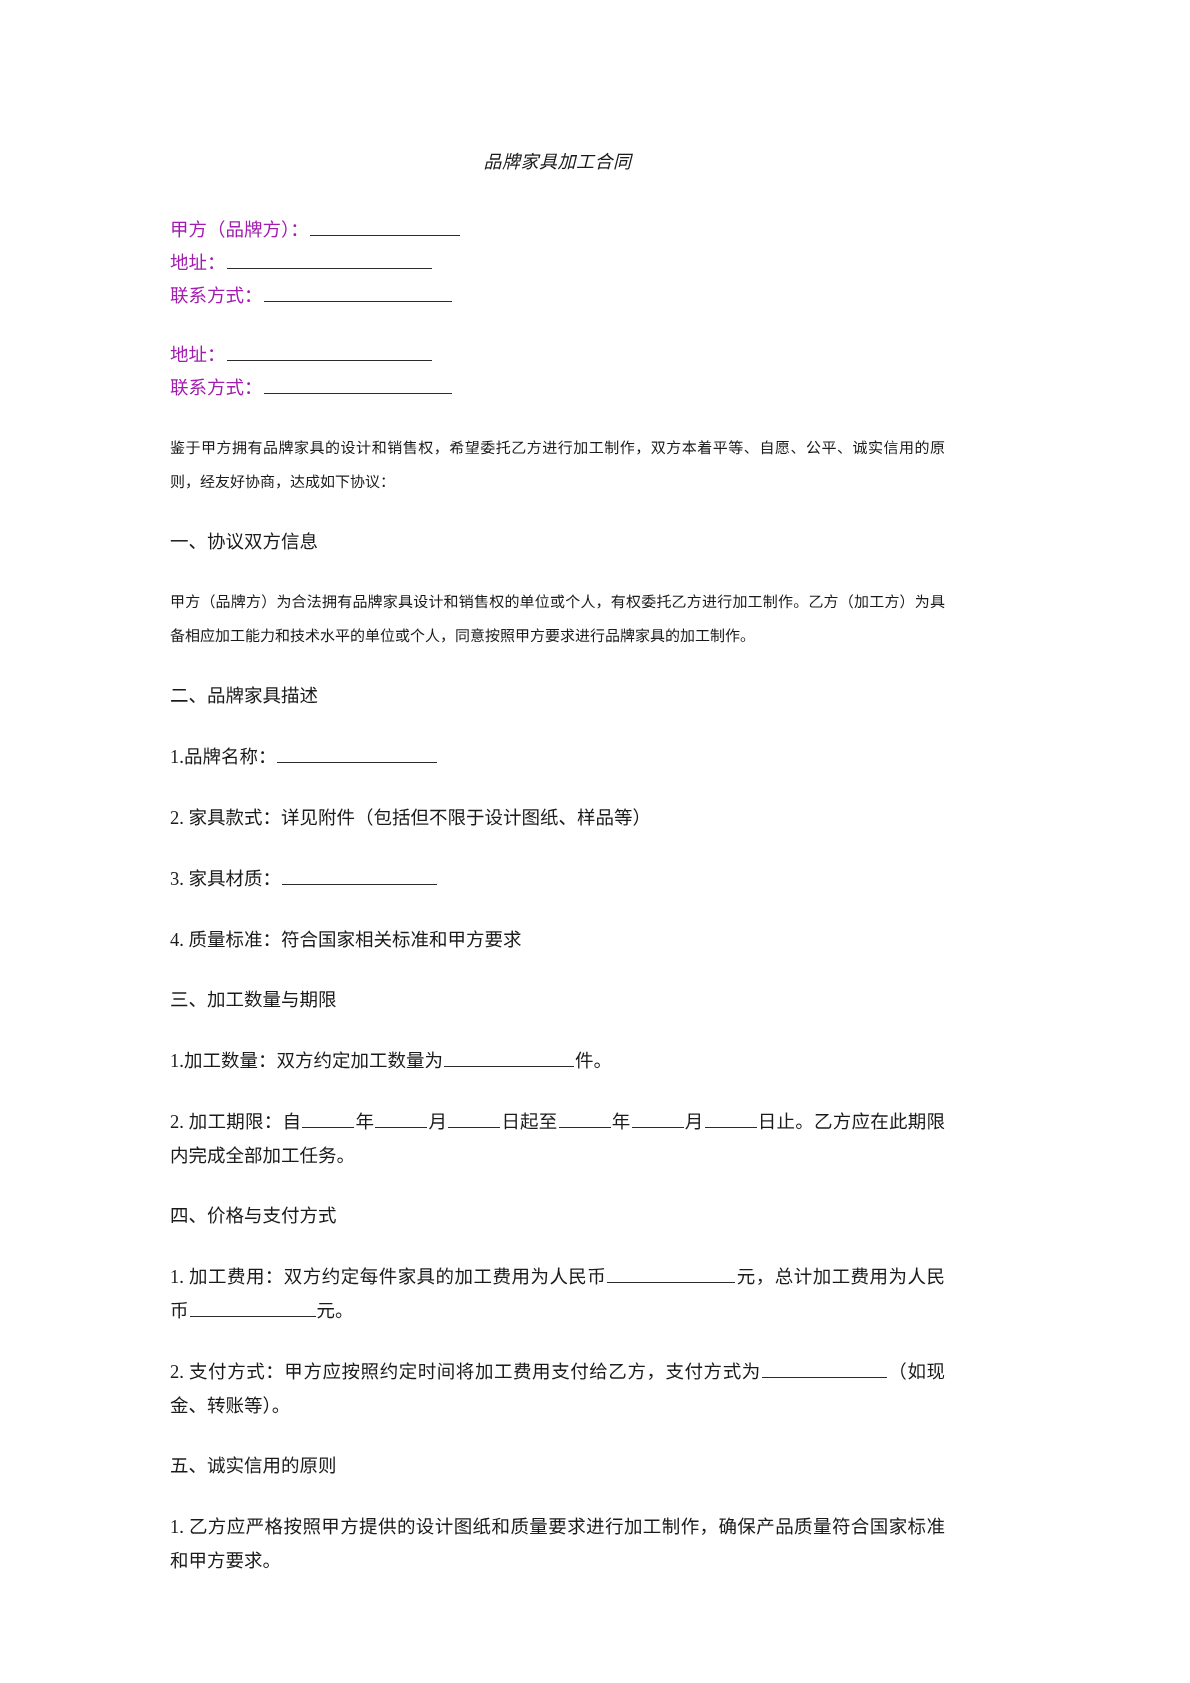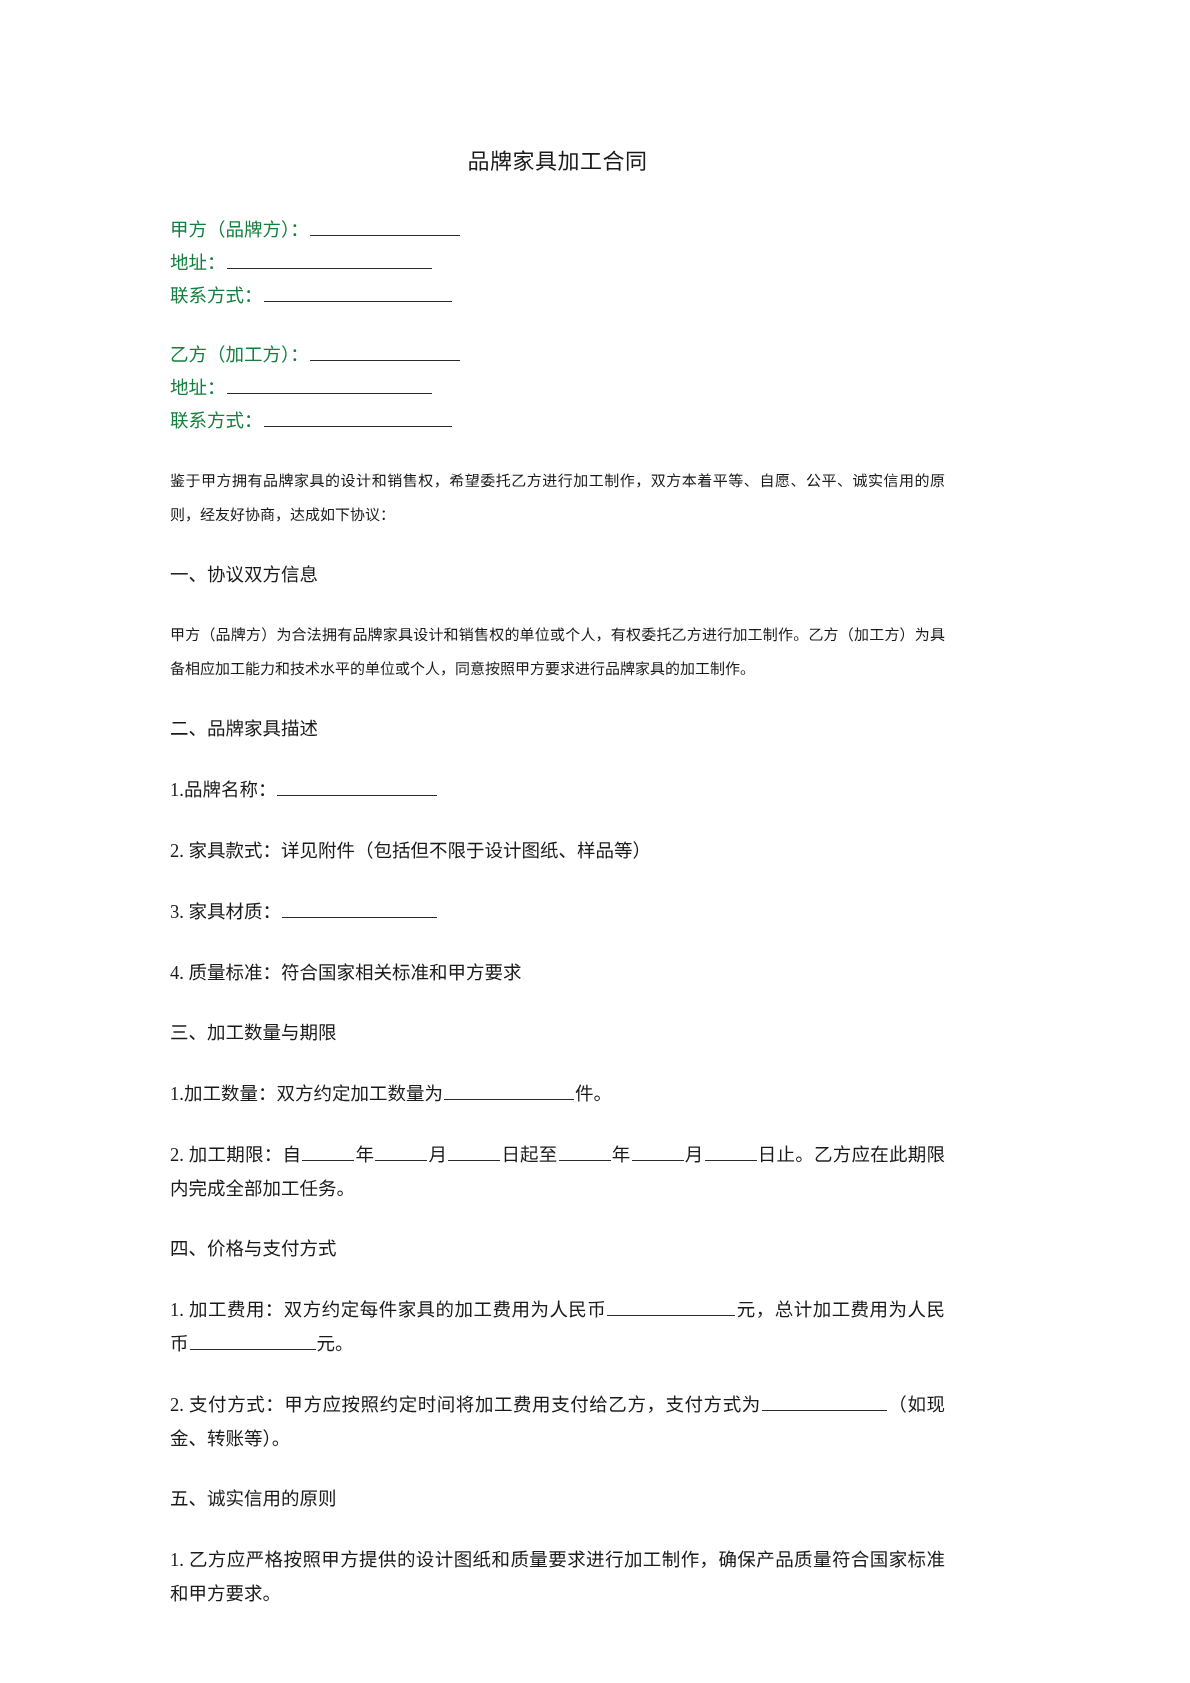--- a/index.html
+++ b/index.html
@@ -17,36 +17,37 @@
   }
   .page {
     position: relative;
     width: 1190px;
     height: 1683px;
     background: #ffffff;
     box-sizing: border-box;
     padding: 148px 245px 0 170px;
   }
   .doc-title {
-    font-size: 22px;
+    font-size: 18px;
     line-height: 28px;
     text-align: center;
     font-weight: normal;
     margin: 0 0 38px 0;
     letter-spacing: 0.5px;
     color: #1a1a1a;
+    font-style: italic;
   }
   .party-block {
     margin: 0 0 26px 0;
   }
   .party-line {
     font-size: 18.5px;
     line-height: 33px;
     white-space: nowrap;
-    color: #15803d;
+    color: #a21caf;
   }
   .blank {
     display: inline-block;
     border-bottom: 1.6px solid #2b2b2b;
     height: 0.95em;
     vertical-align: baseline;
     margin: 0 1px;
   }
   .b-name   { width: 150px; }
   .b-addr   { width: 205px; }
@@ -100,23 +101,20 @@
     <div class="party-line">
       <span>地址：</span><span class="blank b-addr"></span>
     </div>
     <div class="party-line">
       <span>联系方式：</span><span class="blank b-phone"></span>
     </div>
   </div>
 
   <div class="party-block">
     <div class="party-line">
-      <span>乙方（加工方）：</span><span class="blank b-name"></span>
-    </div>
-    <div class="party-line">
       <span>地址：</span><span class="blank b-addr"></span>
     </div>
     <div class="party-line">
       <span>联系方式：</span><span class="blank b-phone"></span>
     </div>
   </div>
 
   <p class="para">鉴于甲方拥有品牌家具的设计和销售权，希望委托乙方进行加工制作，双方本着平等、自愿、公平、诚实信用的原则，经友好协商，达成如下协议：</p>
 
   <h2 class="section">一、协议双方信息</h2>

